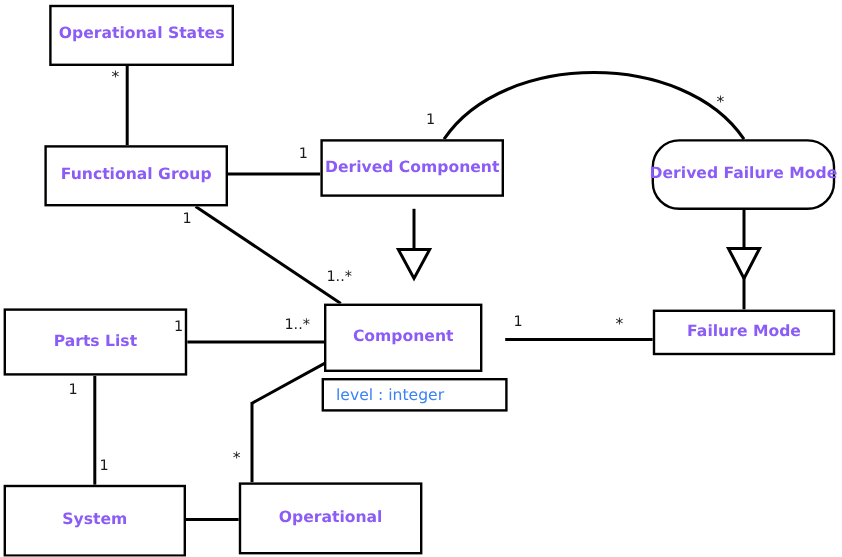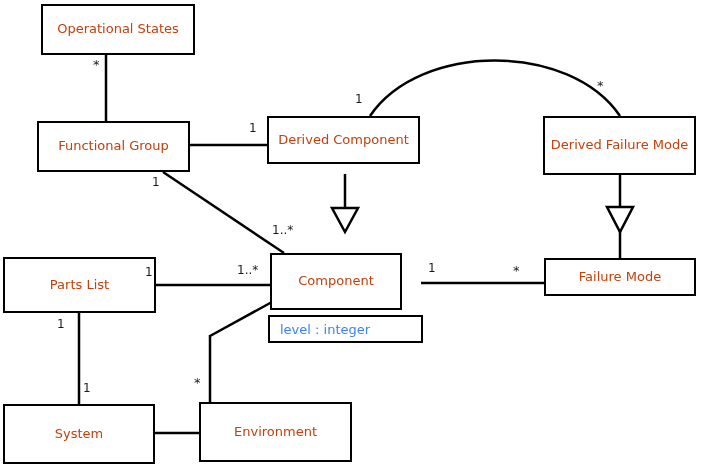--- a/index.html
+++ b/index.html
@@ -31,24 +31,25 @@
     box-sizing: border-box;
     background: #ffffff;
     border: 2px solid #000000;
     display: flex;
     align-items: center;
     justify-content: center;
     z-index: 5;
   }
   .uml-class .class-name {
     font-size: 13px;
-    color: #c2410c;
+    color: #8b5cf6;
     text-align: center;
     line-height: 1.1;
     white-space: nowrap;
+    font-weight: bold;
   }
   .attr-compartment {
     position: absolute;
     box-sizing: border-box;
     background: #ffffff;
     border: 2px solid #000000;
     display: flex;
     align-items: center;
     justify-content: flex-start;
     padding-left: 10px;
@@ -111,21 +112,21 @@
   </div>
 
   <div class="uml-class" style="left:37px; top:121px; width:153px; height:51px;">
     <span class="class-name">Functional Group</span>
   </div>
 
   <div class="uml-class" style="left:267px; top:116px; width:153px; height:48px;">
     <span class="class-name">Derived Component</span>
   </div>
 
-  <div class="uml-class" style="left:543px; top:116px; width:153px; height:59px;">
+  <div class="uml-class" style="left:543px; top:116px; width:153px; height:59px;border-radius:23px;">
     <span class="class-name">Derived Failure Mode</span>
   </div>
 
   <div class="uml-class" style="left:3px; top:257px; width:153px; height:56px;">
     <span class="class-name">Parts List</span>
   </div>
 
   <div class="uml-class" style="left:270px; top:253px; width:132px; height:57px;">
     <span class="class-name">Component</span>
   </div>
@@ -136,21 +137,21 @@
 
   <div class="uml-class" style="left:544px; top:258px; width:152px; height:38px;">
     <span class="class-name">Failure Mode</span>
   </div>
 
   <div class="uml-class" style="left:3px; top:404px; width:152px; height:60px;">
     <span class="class-name">System</span>
   </div>
 
   <div class="uml-class" style="left:199px; top:402px; width:153px; height:60px;">
-    <span class="class-name">Environment</span>
+    <span class="class-name">Operational</span>
   </div>
 
   <span class="mult-label star" style="left:93px; top:58px;">*</span>
 
   <span class="mult-label" style="left:249px; top:122px;">1</span>
 
   <span class="mult-label" style="left:152px; top:176px;">1</span>
 
   <span class="mult-label" style="left:272px; top:224px;">1..*</span>
 

